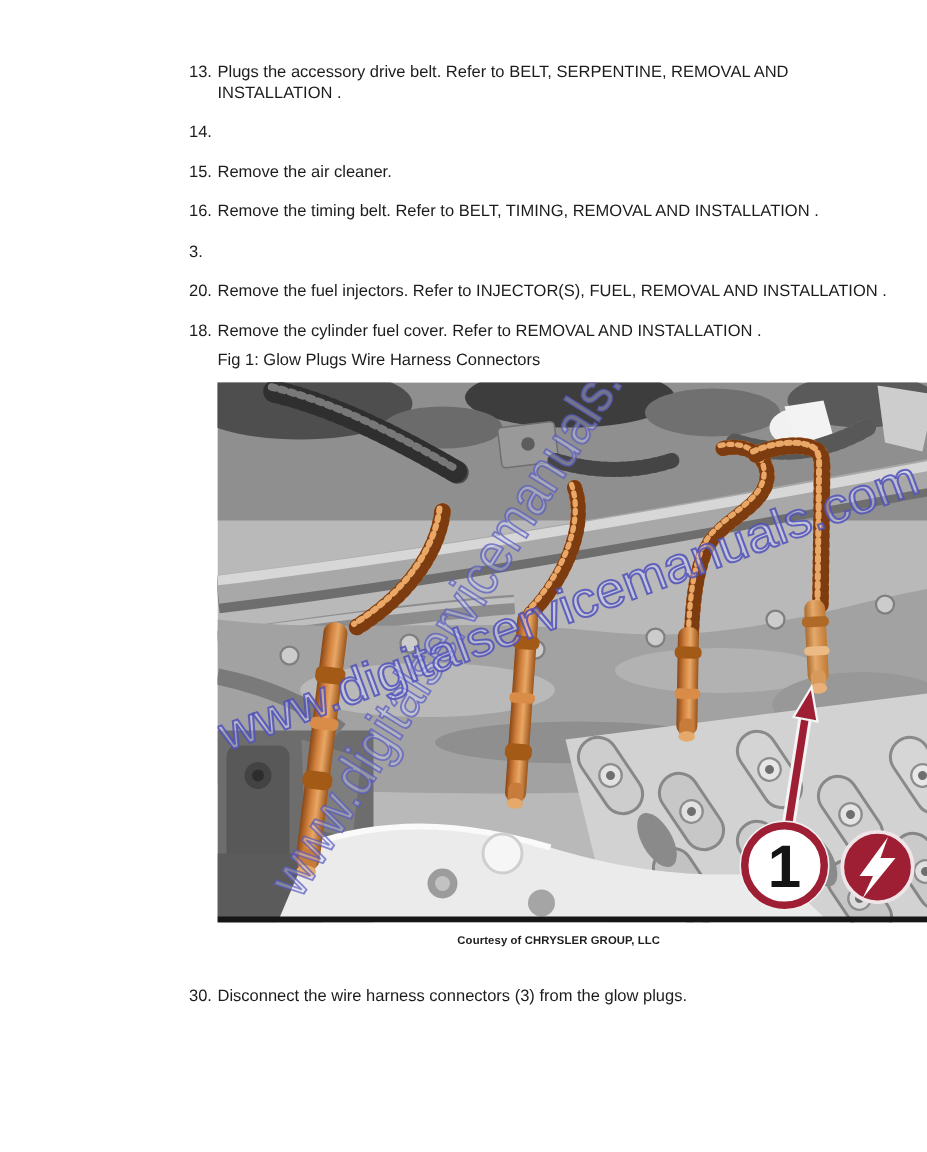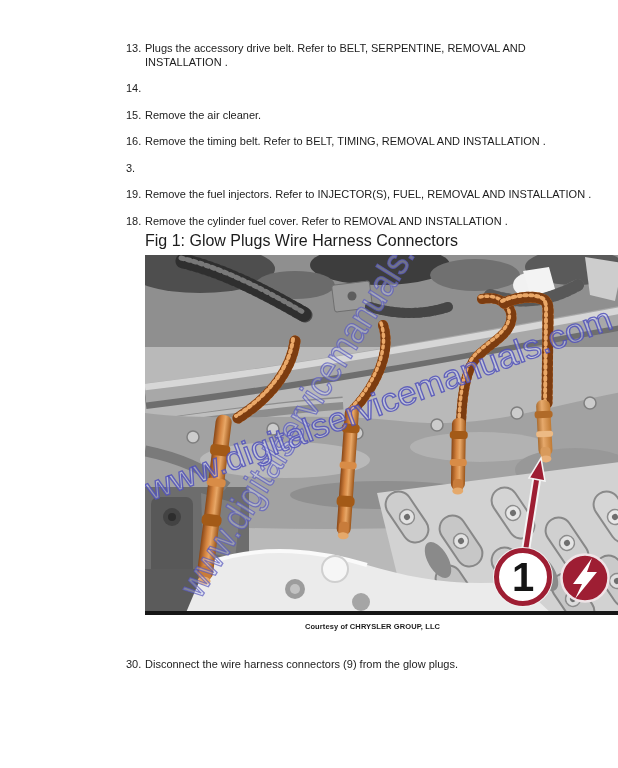--- a/index.html
+++ b/index.html
@@ -8,21 +8,21 @@
     font-family:"Liberation Sans",sans-serif;color:#1c1c1c;
     overflow:hidden;
   }
   .page{padding:42px 0 0 78px;margin-left:48px;}
   .step{
     display:grid;grid-template-columns:19px 455px;
     font-size:11px;line-height:13.5px;margin-bottom:13px;
   }
   .step .num{display:block;}
   .step .txt{display:block;}
-  .fig-caption{margin-top:6px;font-size:16px;line-height:13.5px;}
+  .fig-caption{margin-top:6px;font-size:11px;line-height:13.5px;}
   svg.fig{display:block;margin-top:7px;}
   .credit{font-size:7.5px;line-height:9px;font-weight:bold;margin-top:7px;letter-spacing:.1px;text-align:center;}
   .step.last{margin-top:27px;}
 </style>
 </head>
 <body>
 
 <div class="page">
 
   <div class="step">
@@ -42,21 +42,21 @@
   <div class="step">
     <span class="num">16.</span>
     <span class="txt">Remove the timing belt. Refer to BELT, TIMING, REMOVAL AND INSTALLATION .</span>
   </div>
 
   <div class="step">
     <span class="num">3.</span>
   </div>
 
   <div class="step">
-    <span class="num">19.</span>
+    <span class="num">20.</span>
     <span class="txt">Remove the fuel injectors. Refer to INJECTOR(S), FUEL, REMOVAL AND INSTALLATION .</span>
   </div>
 
   <div class="step">
     <span class="num">18.</span>
     <div class="txt">
       <div>Remove the cylinder fuel cover. Refer to REMOVAL AND INSTALLATION .</div>
       <div class="fig-caption">Fig 1: Glow Plugs Wire Harness Connectors</div>
 
       <svg class="fig" width="483" height="360" viewBox="0 0 483 360" xmlns="http://www.w3.org/2000/svg">
@@ -263,16 +263,16 @@
 
         <rect x="0" y="356" width="483" height="4" fill="#161616"></rect>
       </svg>
 
       <div class="credit">Courtesy of CHRYSLER GROUP, LLC</div>
     </div>
   </div>
 
   <div class="step last">
     <span class="num">30.</span>
-    <span class="txt">Disconnect the wire harness connectors (9) from the glow plugs.</span>
+    <span class="txt">Disconnect the wire harness connectors (3) from the glow plugs.</span>
   </div>
 
 </div>
 
 </body></html>

